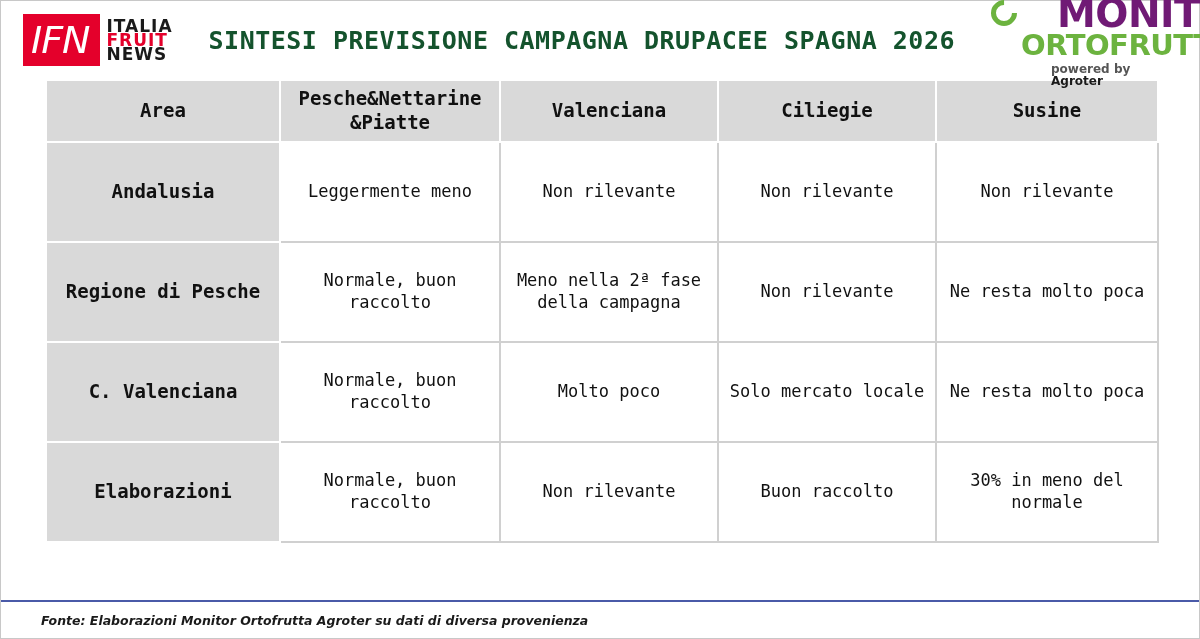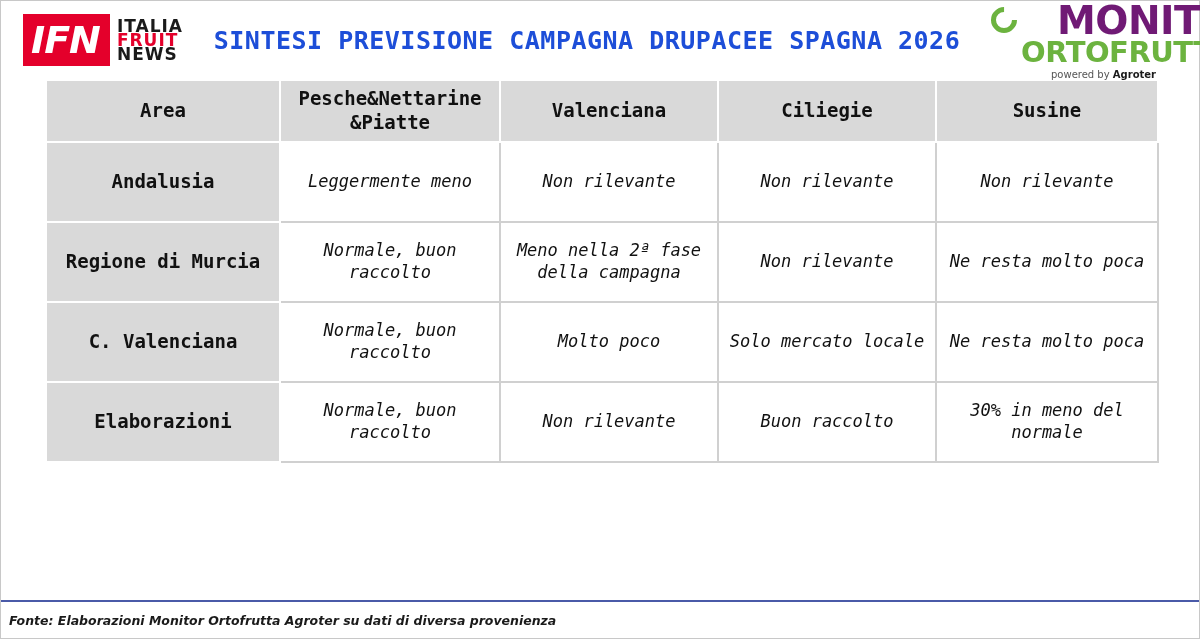--- a/index.html
+++ b/index.html
@@ -36,21 +36,21 @@
   
   .ifn-logo {
     display: flex;
     align-items: stretch;
     height: 52px;
   }
   .ifn-mark {
     background: #e4002b;
     color: #ffffff;
     font-family: "DejaVu Sans", sans-serif;
-    font-weight: bold;
+    font-weight: normal;
     font-style: italic;
     font-size: 38px;
     line-height: 52px;
     padding: 0 10px 0 8px;
     letter-spacing: -1px;
   }
   .ifn-words {
     display: flex;
     flex-direction: column;
     justify-content: center;
@@ -65,21 +65,21 @@
   .ifn-words .w2 { color: #e4002b; }
   .ifn-words .w3 { color: #1a1a1a; }
 
   
   .title {
     flex: 1;
     text-align: center;
     font-family: "DejaVu Sans Mono", monospace;
     font-weight: bold;
     font-size: 25px;
-    color: #1d4ed8;
+    color: #14532d;
     letter-spacing: 0.5px;
     white-space: nowrap;
   }
 
   
   .monitor-logo {
     display: flex;
     flex-direction: column;
     align-items: flex-start;
     line-height: 1;
@@ -109,24 +109,25 @@
   }
   .monitor-word2 {
     font-weight: bold;
     font-size: 29px;
     color: #6cb33f;
     letter-spacing: -0.5px;
     margin-left: 30px;
     margin-top: -2px;
   }
   .monitor-sub {
-    font-size: 10px;
+    font-size: 12px;
     color: #555;
     margin-left: 60px;
     margin-top: 3px;
+    font-weight: bold;
   }
   .monitor-sub b { color: #1a1a1a; }
 
   
   .table-wrap {
     padding: 0 44px;
     box-sizing: border-box;
   }
   table.matrix {
     width: 1112px;
@@ -152,42 +153,41 @@
     font-size: 19px;
   }
   table.matrix tbody td.rowhead {
     background: #d9d9d9;
     font-weight: bold;
     font-size: 19px;
   }
   table.matrix tbody td.cell {
     background: #ffffff;
     border: 2px solid #d0d0d0;
-    font-style: italic;
   }
   table.matrix tbody tr {
-    height: 80px;
+    height: 100px;
   }
   col.c0 { width: 234px; }
   col.c1 { width: 220px; }
   col.c2 { width: 218px; }
   col.c3 { width: 218px; }
   col.c4 { width: 222px; }
 
   
   .footer {
     position: absolute;
     left: 0;
     right: 0;
     bottom: 0;
     height: 38px;
     border-top: 2px solid #4a5aa8;
     display: flex;
     align-items: center;
-    padding-left: 8px;
+    padding-left: 40px;
     box-sizing: border-box;
   }
   .footer .source {
     font-family: "DejaVu Sans", sans-serif;
     font-style: italic;
     font-weight: bold;
     font-size: 12.5px;
     color: #1a1a1a;
   }
 </style>
@@ -243,21 +243,21 @@
       </thead>
       <tbody>
         <tr>
           <td class="rowhead">Andalusia</td>
           <td class="cell">Leggermente meno</td>
           <td class="cell">Non rilevante</td>
           <td class="cell">Non rilevante</td>
           <td class="cell">Non rilevante</td>
         </tr>
         <tr>
-          <td class="rowhead">Regione di Murcia</td>
+          <td class="rowhead">Regione di Pesche</td>
           <td class="cell">Normale, buon raccolto</td>
           <td class="cell">Meno nella 2ª fase della campagna</td>
           <td class="cell">Non rilevante</td>
           <td class="cell">Ne resta molto poca</td>
         </tr>
         <tr>
           <td class="rowhead">C. Valenciana</td>
           <td class="cell">Normale, buon raccolto</td>
           <td class="cell">Molto poco</td>
           <td class="cell">Solo mercato locale</td>

